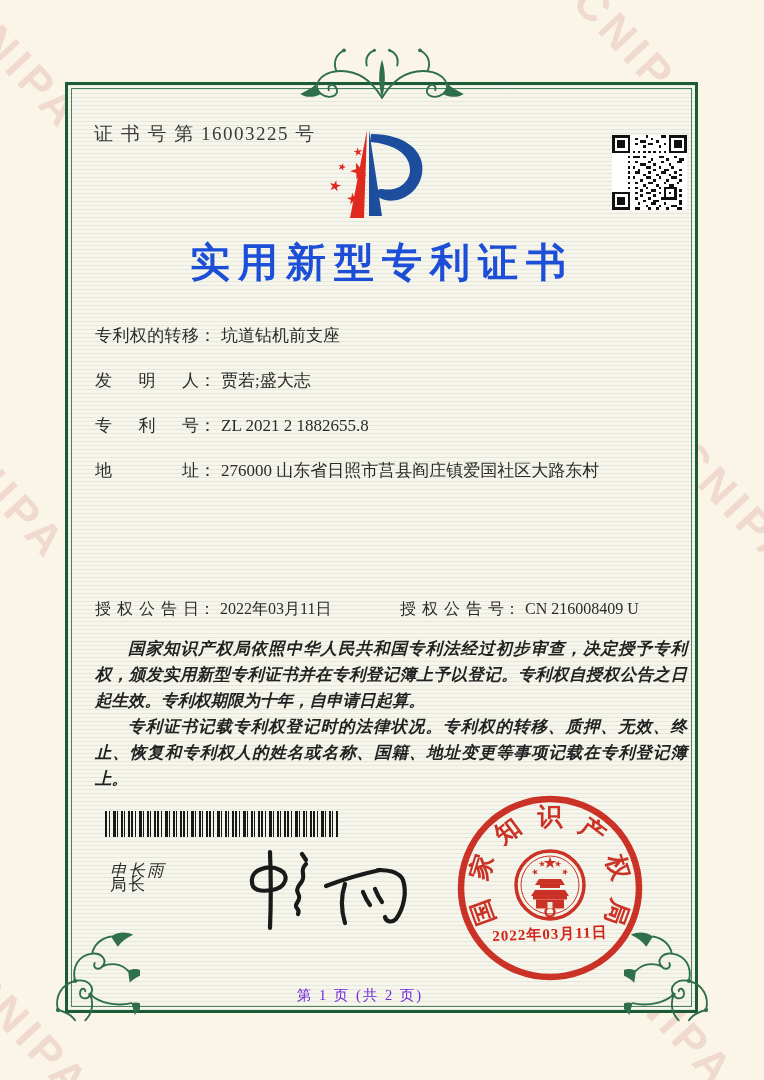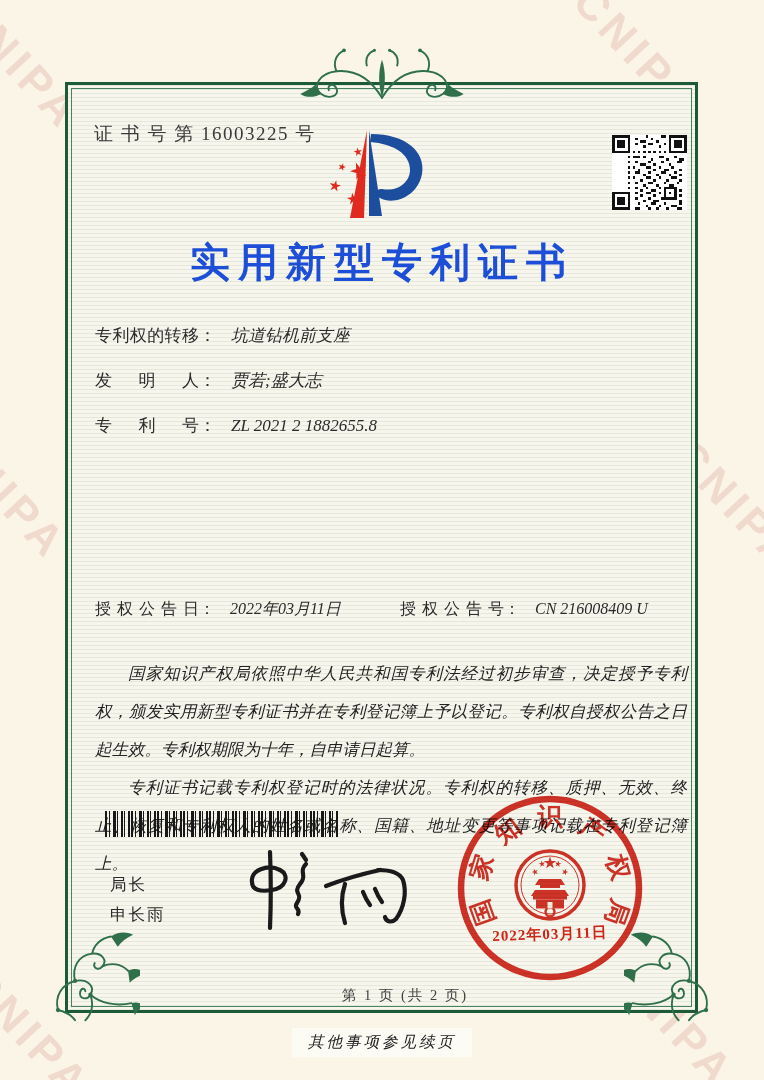--- a/index.html
+++ b/index.html
@@ -35,53 +35,54 @@
   .logo{position:absolute;left:322px;top:126px;width:122px;height:102px;}
   .title{
     position:absolute;left:0;top:235px;width:764px;text-align:center;
     font-size:40px;font-weight:bold;letter-spacing:8px;color:#1d4ed8;
   }
   
   .fields{position:absolute;left:95px;top:326px;width:590px;display:flex;flex-direction:column;gap:26px;font-size:17px;}
   .frow{line-height:19px;white-space:nowrap;}
   .flabel{display:inline-block;width:104px;text-align:justify;text-align-last:justify;vertical-align:top;}
   .fcolon{display:inline-block;}
-  .fvalue{margin-left:15px;font-style:italic;}
+  .fvalue{margin-left:5px;}
   .grant-row{position:absolute;left:95px;top:599px;width:590px;font-size:16px;line-height:19px;white-space:nowrap;}
   .grant-no{position:absolute;left:305px;top:0;}
   
   .paras{
-    position:absolute;left:95px;top:655px;width:592px;
-    font-size:16.5px;line-height:38px;font-style:italic;color:#222;
+    position:absolute;left:95px;top:636px;width:592px;
+    font-size:16.5px;line-height:26px;font-style:italic;color:#222;
     text-align:justify;
+    font-weight:bold;
   }
   .paras p{margin:0;text-indent:2em;}
   
   .barcode{
     position:absolute;left:105px;top:811px;width:233px;height:26px;
     background-image:repeating-linear-gradient(90deg,
       #181818 0 2px, rgba(0,0,0,0) 2px 4px,
       #181818 4px 5px, rgba(0,0,0,0) 5px 8px,
       #181818 8px 11px, rgba(0,0,0,0) 11px 12px,
       #181818 12px 13px, rgba(0,0,0,0) 13px 16px,
       #181818 16px 18px, rgba(0,0,0,0) 18px 19px,
       #181818 19px 20px, rgba(0,0,0,0) 20px 23px,
       #181818 23px 25px, rgba(0,0,0,0) 25px 26px);
   }
   .signer-title{position:absolute;left:110px;top:874px;font-size:16.5px;letter-spacing:2px;}
-  .signer-name{position:absolute;left:110px;top:904px;font-size:16.5px;letter-spacing:2px;}
+  .signer-name{position:absolute;left:110px;top:860px;font-size:16.5px;letter-spacing:2px;font-style:italic;}
   .signature{position:absolute;left:228px;top:842px;width:190px;height:95px;}
   
   .seal{position:absolute;left:455px;top:793px;width:190px;height:192px;mix-blend-mode:multiply;opacity:0.95;}
   .seal-date{
     position:absolute;left:455px;top:925px;width:190px;text-align:center;
     color:#cf2418;font-size:15px;font-weight:bold;letter-spacing:1px;
     transform:rotate(-2deg);
   }
-  .page-info{position:absolute;left:0;top:986px;width:720px;text-align:center;font-size:14.5px;letter-spacing:2px;color:#404040;margin-left:45px;}
+  .page-info{position:absolute;left:0;top:986px;width:720px;text-align:center;font-size:14.5px;letter-spacing:2px;color:#6d28d9;}
   .footer-note{position:absolute;left:0;top:1028px;width:764px;text-align:center;}
   .footer-note span{
     display:inline-block;background:#fcfbf4;padding:4px 16px;
     font-size:15.5px;font-style:italic;letter-spacing:3px;color:#222;
   }
   .orn{position:absolute;pointer-events:none;}
   .orn-top{left:287px;top:46px;width:190px;height:58px;}
   .orn-bl{left:46px;top:928px;width:94px;height:94px;}
   .orn-br{left:624px;top:928px;width:94px;height:94px;transform:scaleX(-1);}
 </style>
@@ -291,20 +292,23 @@
   <div class="fields">
     <div class="frow">
       <span class="flabel">专利权的转移</span><span class="fcolon">：</span><span class="fvalue">坑道钻机前支座</span>
     </div>
     <div class="frow">
       <span class="flabel">发明人</span><span class="fcolon">：</span><span class="fvalue">贾若;盛大志</span>
     </div>
     <div class="frow">
       <span class="flabel">专利号</span><span class="fcolon">：</span><span class="fvalue">ZL 2021 2 1882655.8</span>
     </div>
+    <div class="frow">
+      <span class="flabel">地址</span><span class="fcolon">：</span><span class="fvalue">276000 山东省日照市莒县阎庄镇爱国社区大路东村</span>
+    </div>
   </div>
 
   <div class="grant-row">
     <span><span class="flabel">授权公告日</span><span>：</span><span class="fvalue">2022年03月11日</span></span>
     <span class="grant-no"><span class="flabel">授权公告号</span><span>：</span><span class="fvalue">CN 216008409 U</span></span>
   </div>
 
   <div class="paras">
     <p>国家知识产权局依照中华人民共和国专利法经过初步审查，决定授予专利权，颁发实用新型专利证书并在专利登记簿上予以登记。专利权自授权公告之日起生效。专利权期限为十年，自申请日起算。</p>
     <p>专利证书记载专利权登记时的法律状况。专利权的转移、质押、无效、终止、恢复和专利权人的姓名或名称、国籍、地址变更等事项记载在专利登记簿上。</p>
@@ -356,23 +360,20 @@
         <rect x="81" y="106.5" width="28" height="9"></rect>
         <circle cx="95" cy="119" r="4.5" fill="none" stroke="#d3291e" stroke-width="2.5"></circle>
       </g>
       <rect x="92.5" y="109" width="5" height="6.5" fill="#f8f6ec"></rect>
     </g>
   </svg>
   <div class="seal-date">2022年03月11日</div>
 
   <div class="page-info">第 1 页 (共 2 页)</div>
 
-  <div class="footer-note">
-    <span>其他事项参见续页</span>
-  </div>
 
   <svg class="orn orn-top">
       <use href="#orn-top" width="190" height="58"></use>
     </svg>
   <svg class="orn orn-bl">
       <use href="#orn-corner" width="94" height="94"></use>
     </svg>
   <svg class="orn orn-br">
       <use href="#orn-corner" width="94" height="94"></use>
     </svg>

